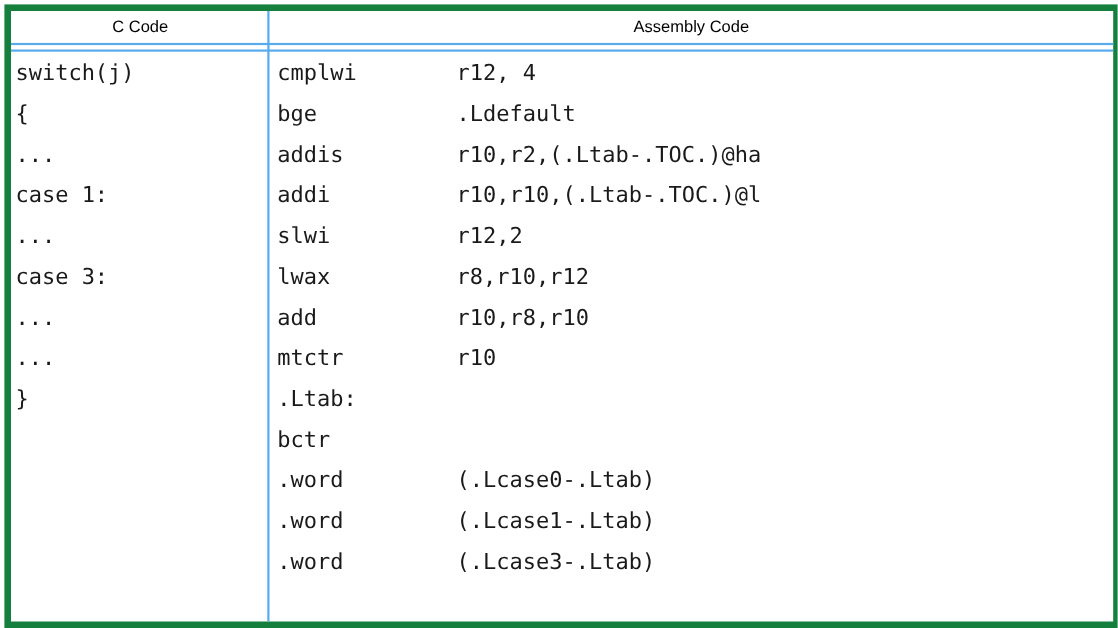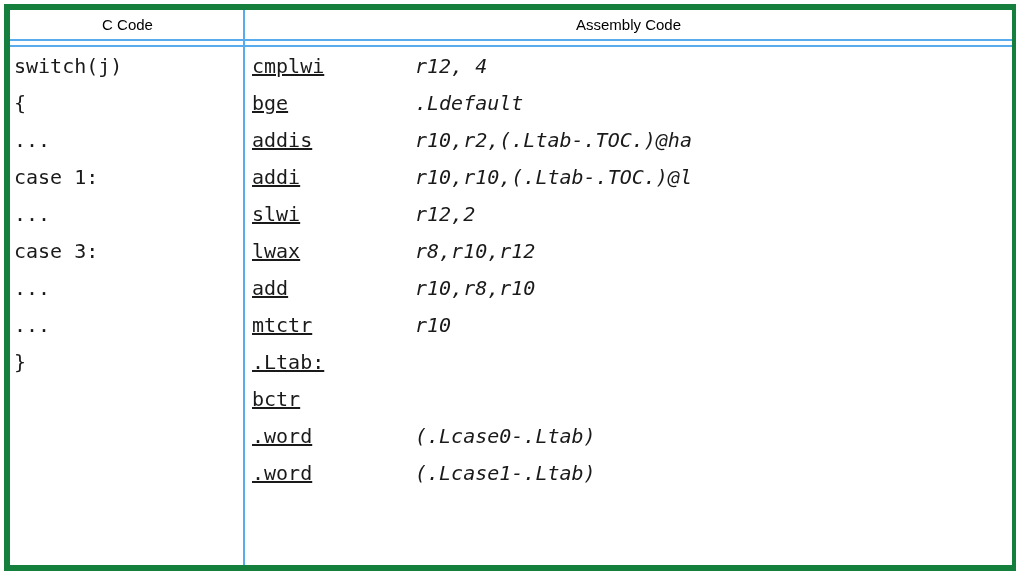--- a/index.html
+++ b/index.html
@@ -74,25 +74,23 @@
   .code-line {
     height: 37px;
     line-height: 37px;
     font-size: 20px;
     white-space: pre;
   }
   .mnemonic {
     display: inline-block;
     width: 163px;
     white-space: pre;
-    text-decoration: underline;
   }
   .operands {
     white-space: pre;
-    font-style: italic;
   }
 </style>
 </head>
 <body>
 
 <div class="code-table">
 
   <div class="header-row">
     <div class="header-cell-c">C Code</div>
     <div class="header-cell-asm">Assembly Code</div>
@@ -118,18 +116,19 @@
       <div class="code-line"><span class="mnemonic">addis</span><span class="operands">r10,r2,(.Ltab-.TOC.)@ha</span></div>
       <div class="code-line"><span class="mnemonic">addi</span><span class="operands">r10,r10,(.Ltab-.TOC.)@l</span></div>
       <div class="code-line"><span class="mnemonic">slwi</span><span class="operands">r12,2</span></div>
       <div class="code-line"><span class="mnemonic">lwax</span><span class="operands">r8,r10,r12</span></div>
       <div class="code-line"><span class="mnemonic">add</span><span class="operands">r10,r8,r10</span></div>
       <div class="code-line"><span class="mnemonic">mtctr</span><span class="operands">r10</span></div>
       <div class="code-line"><span class="mnemonic">.Ltab:</span><span class="operands"></span></div>
       <div class="code-line"><span class="mnemonic">bctr</span><span class="operands"></span></div>
       <div class="code-line"><span class="mnemonic">.word</span><span class="operands">(.Lcase0-.Ltab)</span></div>
       <div class="code-line"><span class="mnemonic">.word</span><span class="operands">(.Lcase1-.Ltab)</span></div>
+      <div class="code-line"><span class="mnemonic">.word</span><span class="operands">(.Lcase3-.Ltab)</span></div>
     </div>
 
   </div>
 
   <div class="col-divider"></div>
 </div>
 
 </body></html>

